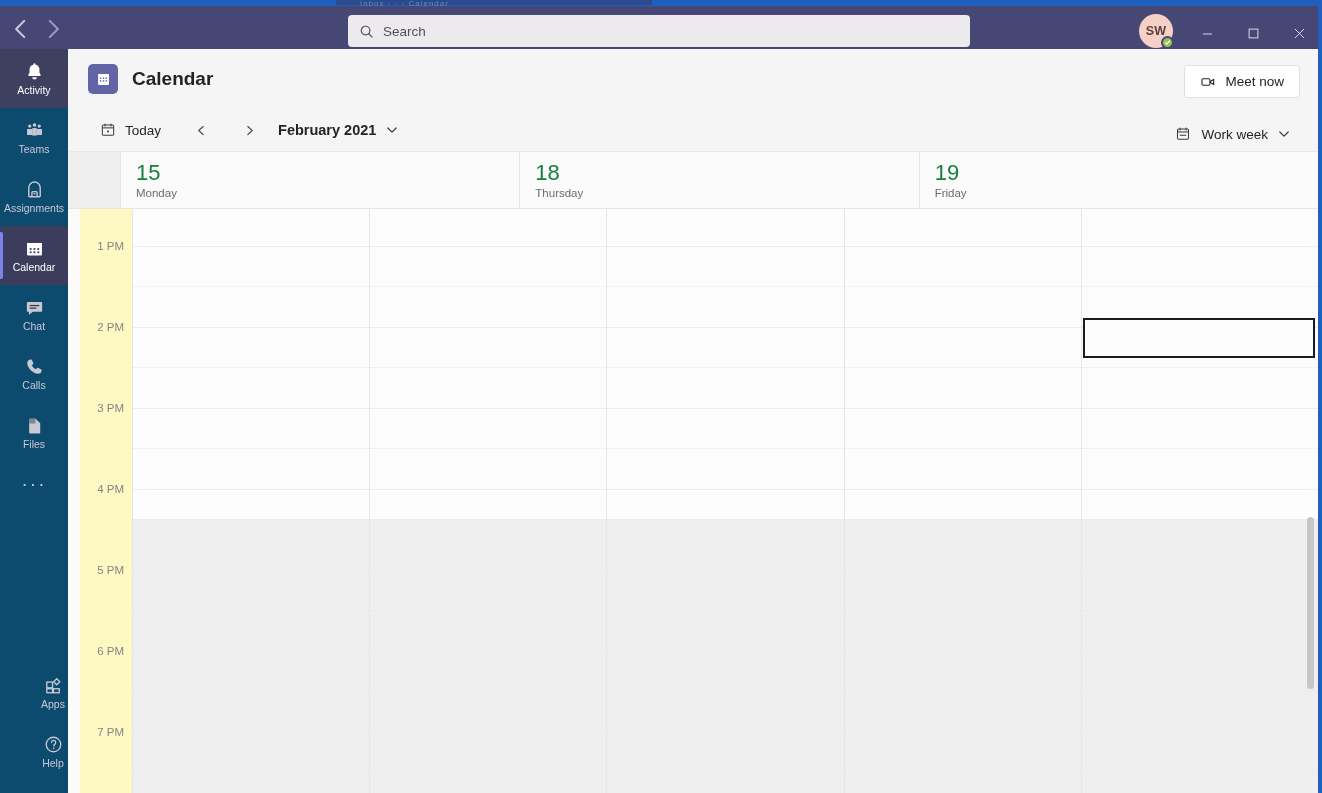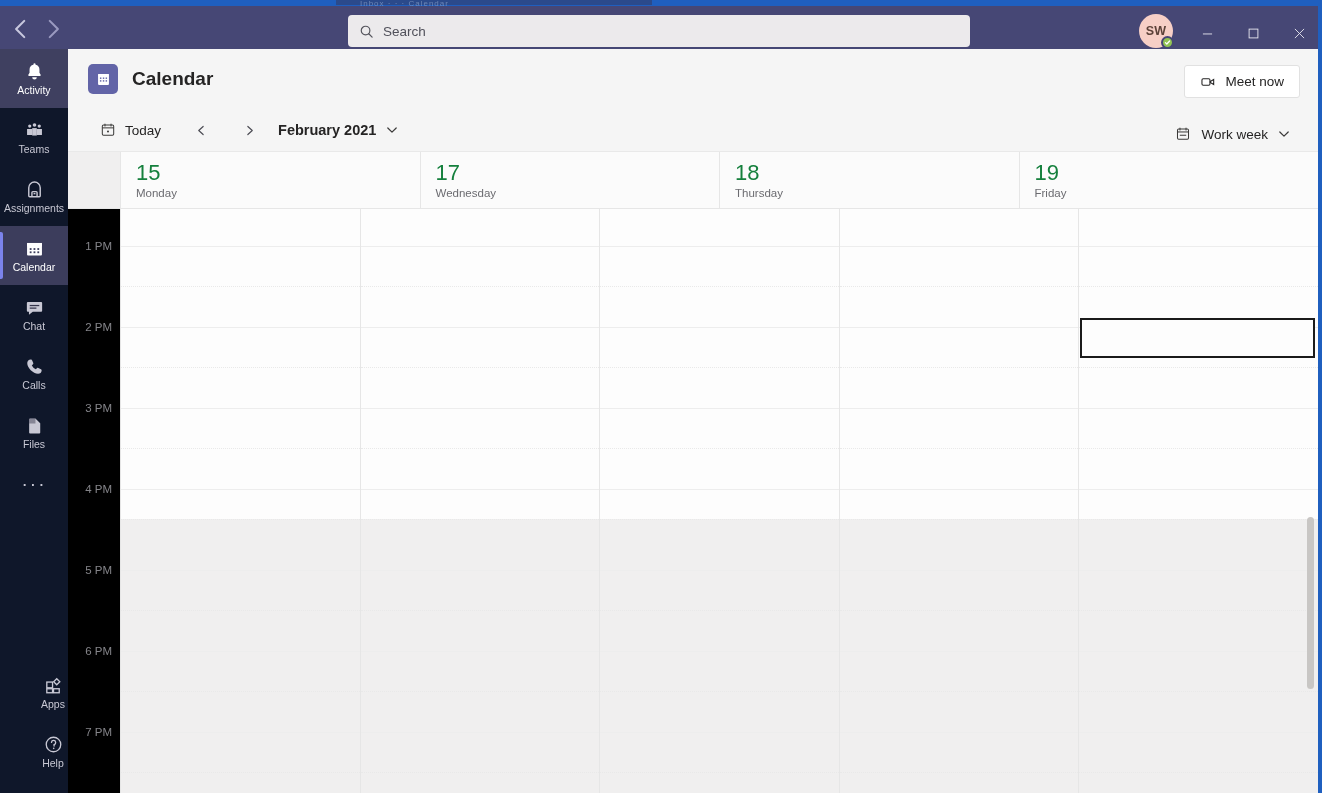--- a/index.html
+++ b/index.html
@@ -84,21 +84,21 @@
     width: 46px; height: 43px;
     display: flex; align-items: center; justify-content: center;
     color: #e6e6ef;
   }
   .winbtn svg { width: 11px; height: 11px; }
 
   
   .rail {
     position: absolute; left: 0; top: 49px;
     width: 68px; height: 744px;
-    background: #0f172a;
+    background: #0c4a6e;
   }
   .rail-item {
     position: relative;
     width: 68px; height: 59px;
     display: flex; flex-direction: column;
     align-items: center; justify-content: center;
     color: #c8c8d4; gap: 2px;
     cursor: default;
   }
   .rail-item .ic { height: 21px; display: flex; align-items: center; }
@@ -194,22 +194,23 @@
   .gutter-head { width: 52px; flex: 0 0 52px; background: #f0efef; }
   .day-head {
     flex: 1 1 0; border-left: 1px solid #e6e6e6;
     padding: 9px 0 0 15px;
   }
   .day-num { font-size: 22px; color: #15803d; line-height: 24px; font-weight: 400; }
   .day-name { font-size: 11.5px; color: #6b6b70; margin-top: 2px; }
 
   .grid-wrap { position: relative; height: 584px; display: flex; }
   .gutter {
-    width: 52px; flex: 0 0 52px; background: #000000;
+    width: 52px; flex: 0 0 52px; background: #fef9c3;
     position: relative;
+    margin-left: 12px;
   }
   .gutter .tlabel {
     position: absolute; right: 8px;
     font-size: 11.5px; color: #85858a;
     transform: translateY(-50%);
   }
   .cols { position: relative; flex: 1 1 auto; display: flex; }
   .col {
     flex: 1 1 0; position: relative;
     border-left: 1px solid #e6e6e6;
@@ -486,24 +487,20 @@
       </div>
     </div>
 
     <div class="cal">
 
       <div class="day-head-row">
         <div class="gutter-head"></div>
         <div class="day-head">
           <div class="day-num">15</div>
           <div class="day-name">Monday</div>
-        </div>
-        <div class="day-head">
-          <div class="day-num">17</div>
-          <div class="day-name">Wednesday</div>
         </div>
         <div class="day-head">
           <div class="day-num">18</div>
           <div class="day-name">Thursday</div>
         </div>
         <div class="day-head">
           <div class="day-num">19</div>
           <div class="day-name">Friday</div>
         </div>
       </div>

